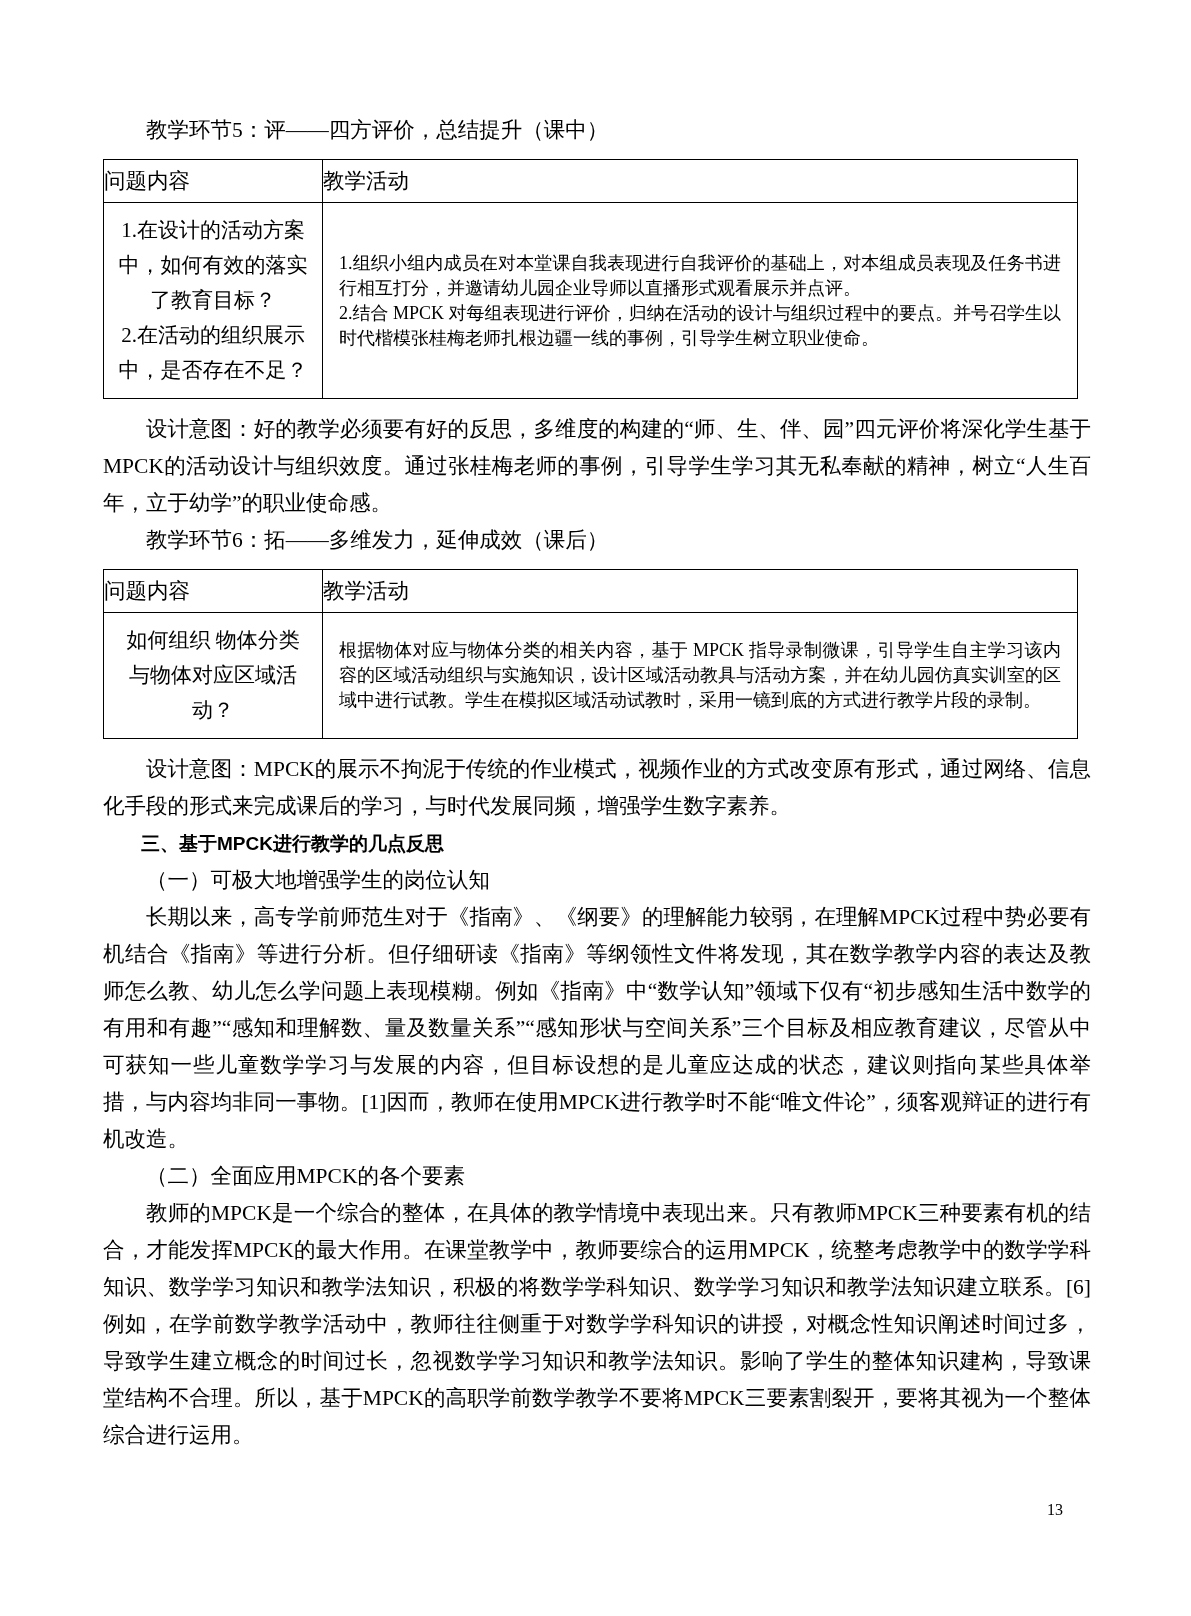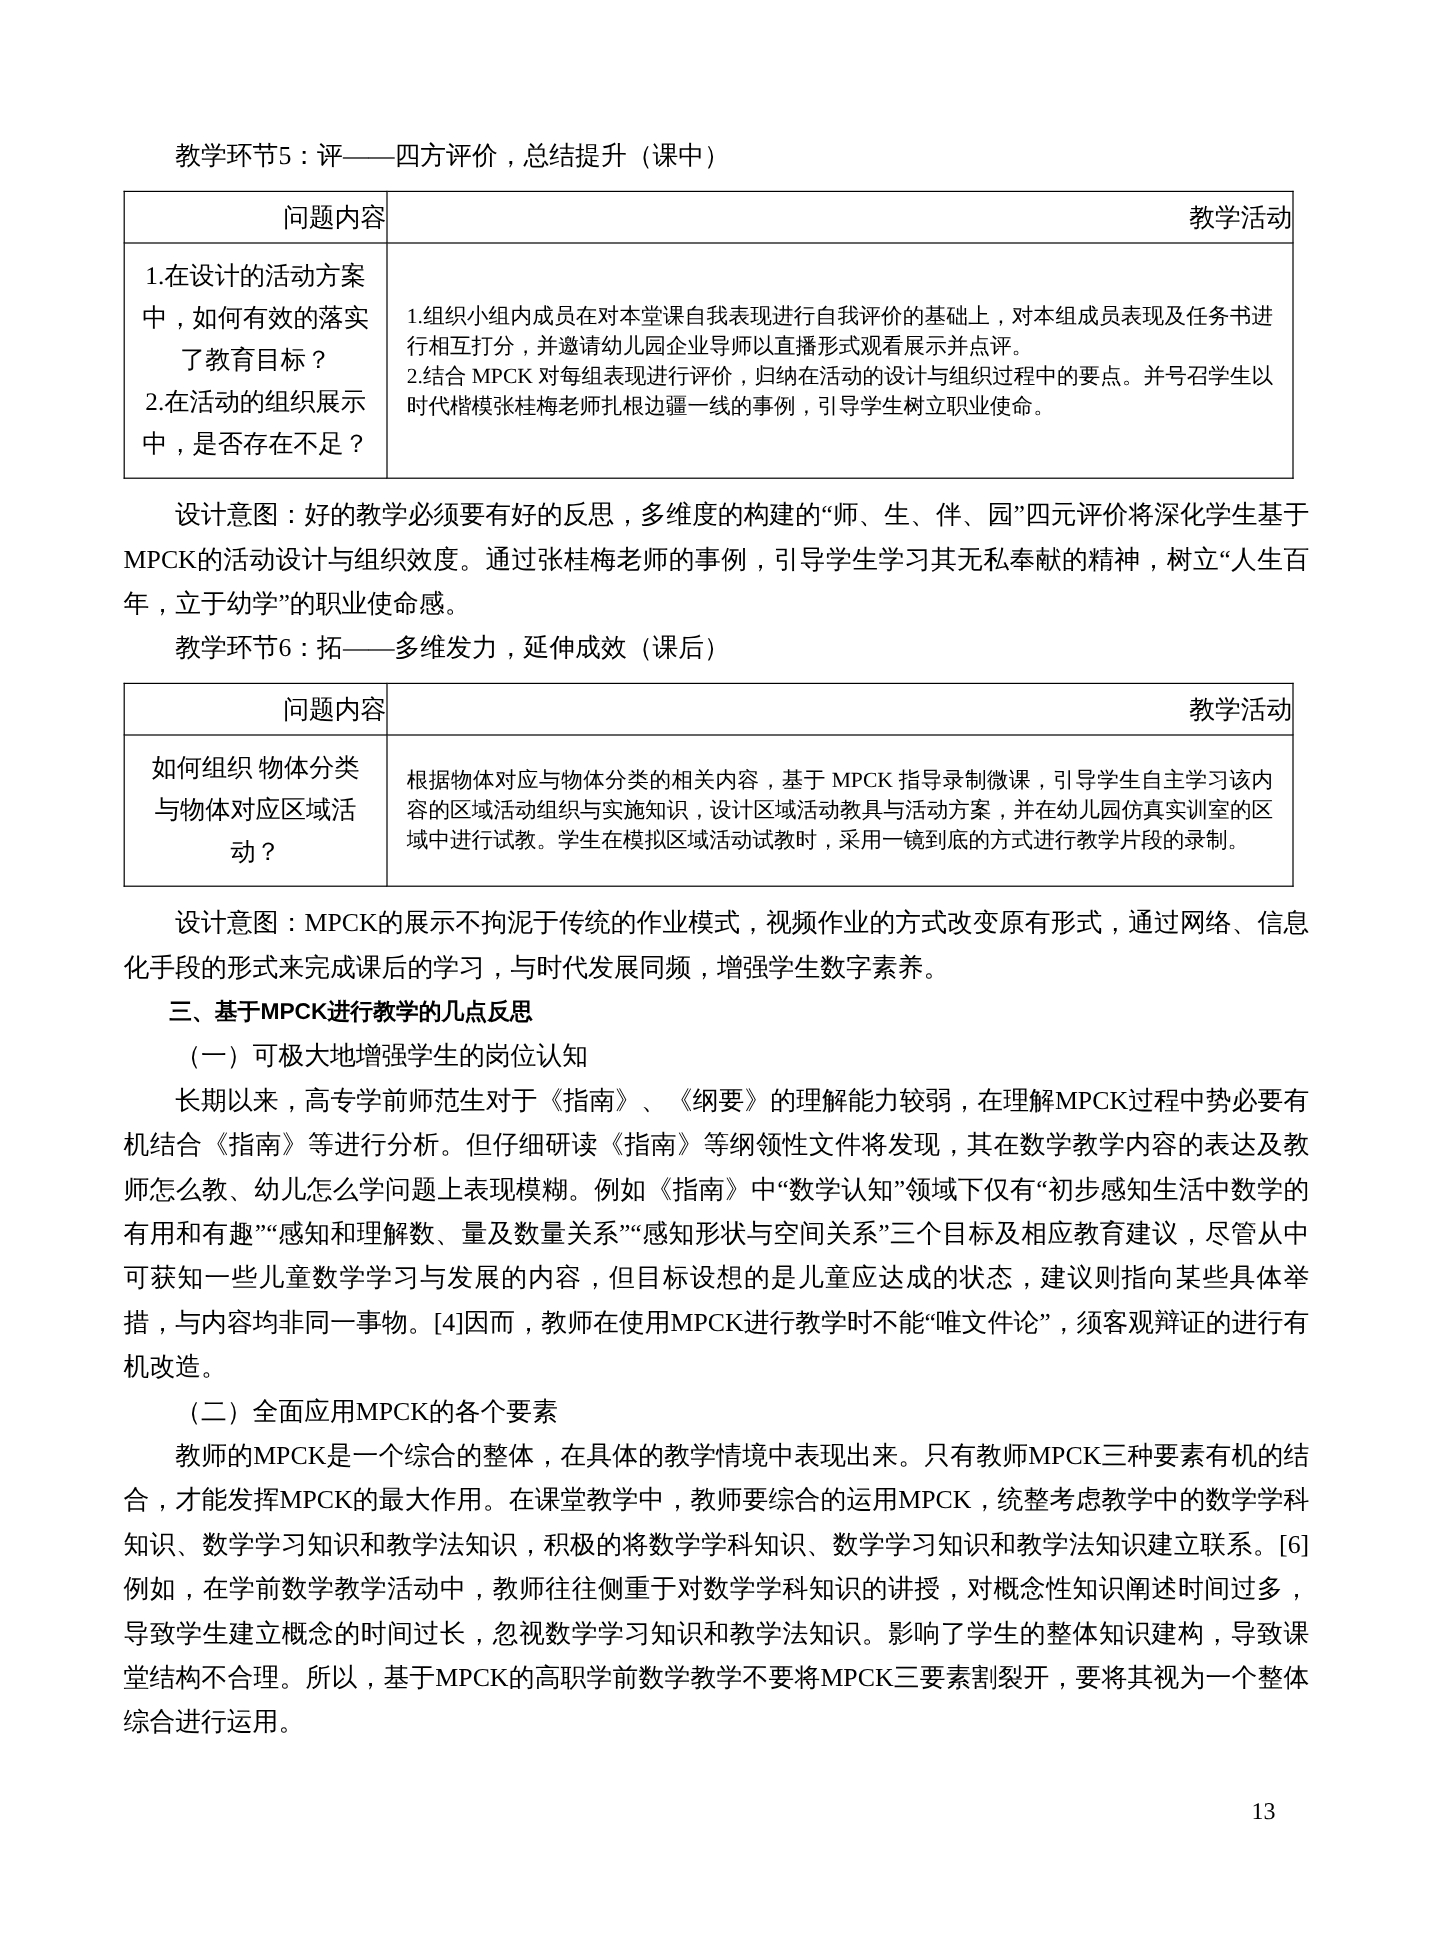--- a/index.html
+++ b/index.html
@@ -44,21 +44,21 @@
     width: 975px;
     border-collapse: collapse;
     margin: 10px 0 12px 0;
     table-layout: fixed;
   }
   table.qa-table, table.qa-table th, table.qa-table td {
     border: 1.5px solid #000;
   }
   table.qa-table th {
     font-weight: normal;
-    text-align: right;
+    text-align: left;
     height: 42px;
     font-size: 21.5px;
     padding: 0;
   }
   th.col-question, td.cell-question { width: 218px; }
   td.cell-question {
     padding: 10px 14px;
     vertical-align: middle;
     text-align: center;
     line-height: 35px;
@@ -70,21 +70,21 @@
     text-align: justify;
     line-height: 25px;
     font-size: 18px;
     margin-left: 41px;
   }
   .cell-block { margin: 0; }
   .page-number {
     position: absolute;
     top: 1496px;
     right: 128px;
-    font-size: 20px;
+    font-size: 16px;
     line-height: 28px;
     margin-left: 10px;
   }
 </style>
 </head>
 <body>
 
 <div class="page-content">
 
 
@@ -133,21 +133,21 @@
       </tr>
     </tbody>
   </table>
 
   <p class="para">设计意图：MPCK的展示不拘泥于传统的作业模式，视频作业的方式改变原有形式，通过网络、信息化手段的形式来完成课后的学习，与时代发展同频，增强学生数字素养。</p>
 
   <p class="section-heading">三、基于MPCK进行教学的几点反思</p>
 
   <p class="sub-heading">（一）可极大地增强学生的岗位认知</p>
 
-  <p class="para">长期以来，高专学前师范生对于《指南》、《纲要》的理解能力较弱，在理解MPCK过程中势必要有机结合《指南》等进行分析。但仔细研读《指南》等纲领性文件将发现，其在数学教学内容的表达及教师怎么教、幼儿怎么学问题上表现模糊。例如《指南》中“数学认知”领域下仅有“初步感知生活中数学的有用和有趣”“感知和理解数、量及数量关系”“感知形状与空间关系”三个目标及相应教育建议，尽管从中可获知一些儿童数学学习与发展的内容，但目标设想的是儿童应达成的状态，建议则指向某些具体举措，与内容均非同一事物。[4]因而，教师在使用MPCK进行教学时不能“唯文件论”，须客观辩证的进行有机改造。</p>
+  <p class="para">长期以来，高专学前师范生对于《指南》、《纲要》的理解能力较弱，在理解MPCK过程中势必要有机结合《指南》等进行分析。但仔细研读《指南》等纲领性文件将发现，其在数学教学内容的表达及教师怎么教、幼儿怎么学问题上表现模糊。例如《指南》中“数学认知”领域下仅有“初步感知生活中数学的有用和有趣”“感知和理解数、量及数量关系”“感知形状与空间关系”三个目标及相应教育建议，尽管从中可获知一些儿童数学学习与发展的内容，但目标设想的是儿童应达成的状态，建议则指向某些具体举措，与内容均非同一事物。[1]因而，教师在使用MPCK进行教学时不能“唯文件论”，须客观辩证的进行有机改造。</p>
 
   <p class="sub-heading">（二）全面应用MPCK的各个要素</p>
 
   <p class="para">教师的MPCK是一个综合的整体，在具体的教学情境中表现出来。只有教师MPCK三种要素有机的结合，才能发挥MPCK的最大作用。在课堂教学中，教师要综合的运用MPCK，统整考虑教学中的数学学科知识、数学学习知识和教学法知识，积极的将数学学科知识、数学学习知识和教学法知识建立联系。[6]例如，在学前数学教学活动中，教师往往侧重于对数学学科知识的讲授，对概念性知识阐述时间过多，导致学生建立概念的时间过长，忽视数学学习知识和教学法知识。影响了学生的整体知识建构，导致课堂结构不合理。所以，基于MPCK的高职学前数学教学不要将MPCK三要素割裂开，要将其视为一个整体综合进行运用。</p>
 
 </div>
 
 <div class="page-number">13</div>
 
 </body></html>

